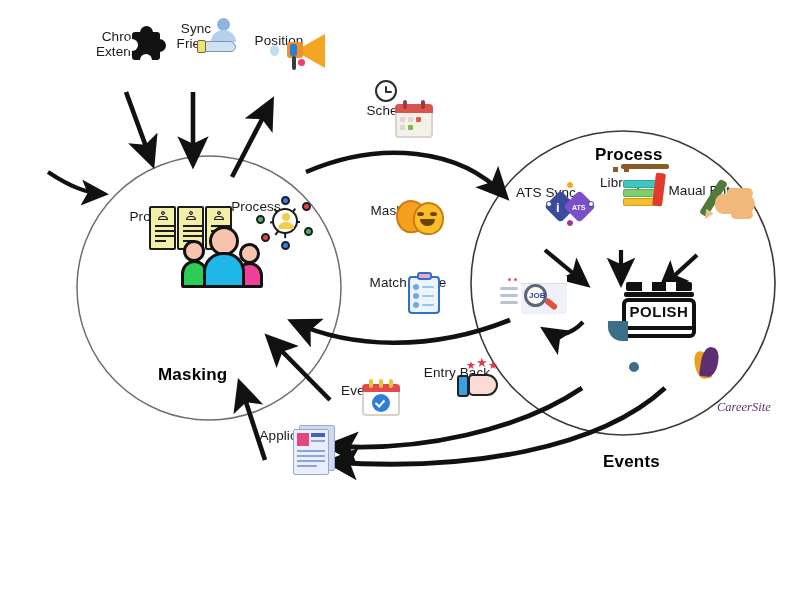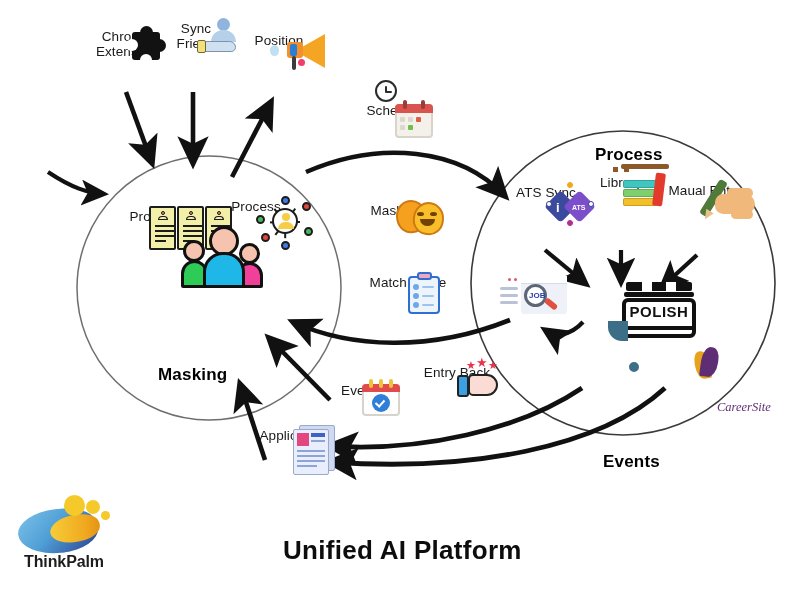--- a/index.html
+++ b/index.html
@@ -494,26 +494,15 @@
         <span class="l" style="left:18px;top:15px;width:14px;"></span>
         <span class="l" style="left:4px;top:25px;width:28px;"></span>
         <span class="l" style="left:4px;top:30px;width:28px;"></span>
         <span class="l" style="left:4px;top:35px;width:28px;"></span>
         <span class="l" style="left:4px;top:40px;width:20px;"></span>
       </span>
     </span>
     <span class="cap">Application</span>
   </div>
 
-  <div style="position:absolute;left:16px;top:495px;">
-    <div class="tp">
-      <span class="blue"></span>
-      <span class="gold"></span>
-      <span class="d" style="left:48px;top:0px;width:21px;height:21px;"></span>
-      <span class="d" style="left:70px;top:5px;width:14px;height:14px;"></span>
-      <span class="d" style="left:85px;top:16px;width:9px;height:9px;"></span>
-      <span class="name">ThinkPalm</span>
-    </div>
-  </div>
-
-  <div class="big-title" style="left:283px;top:535px;">Unified AI Platform</div>
+
 
 </div>
 
 </body></html>

